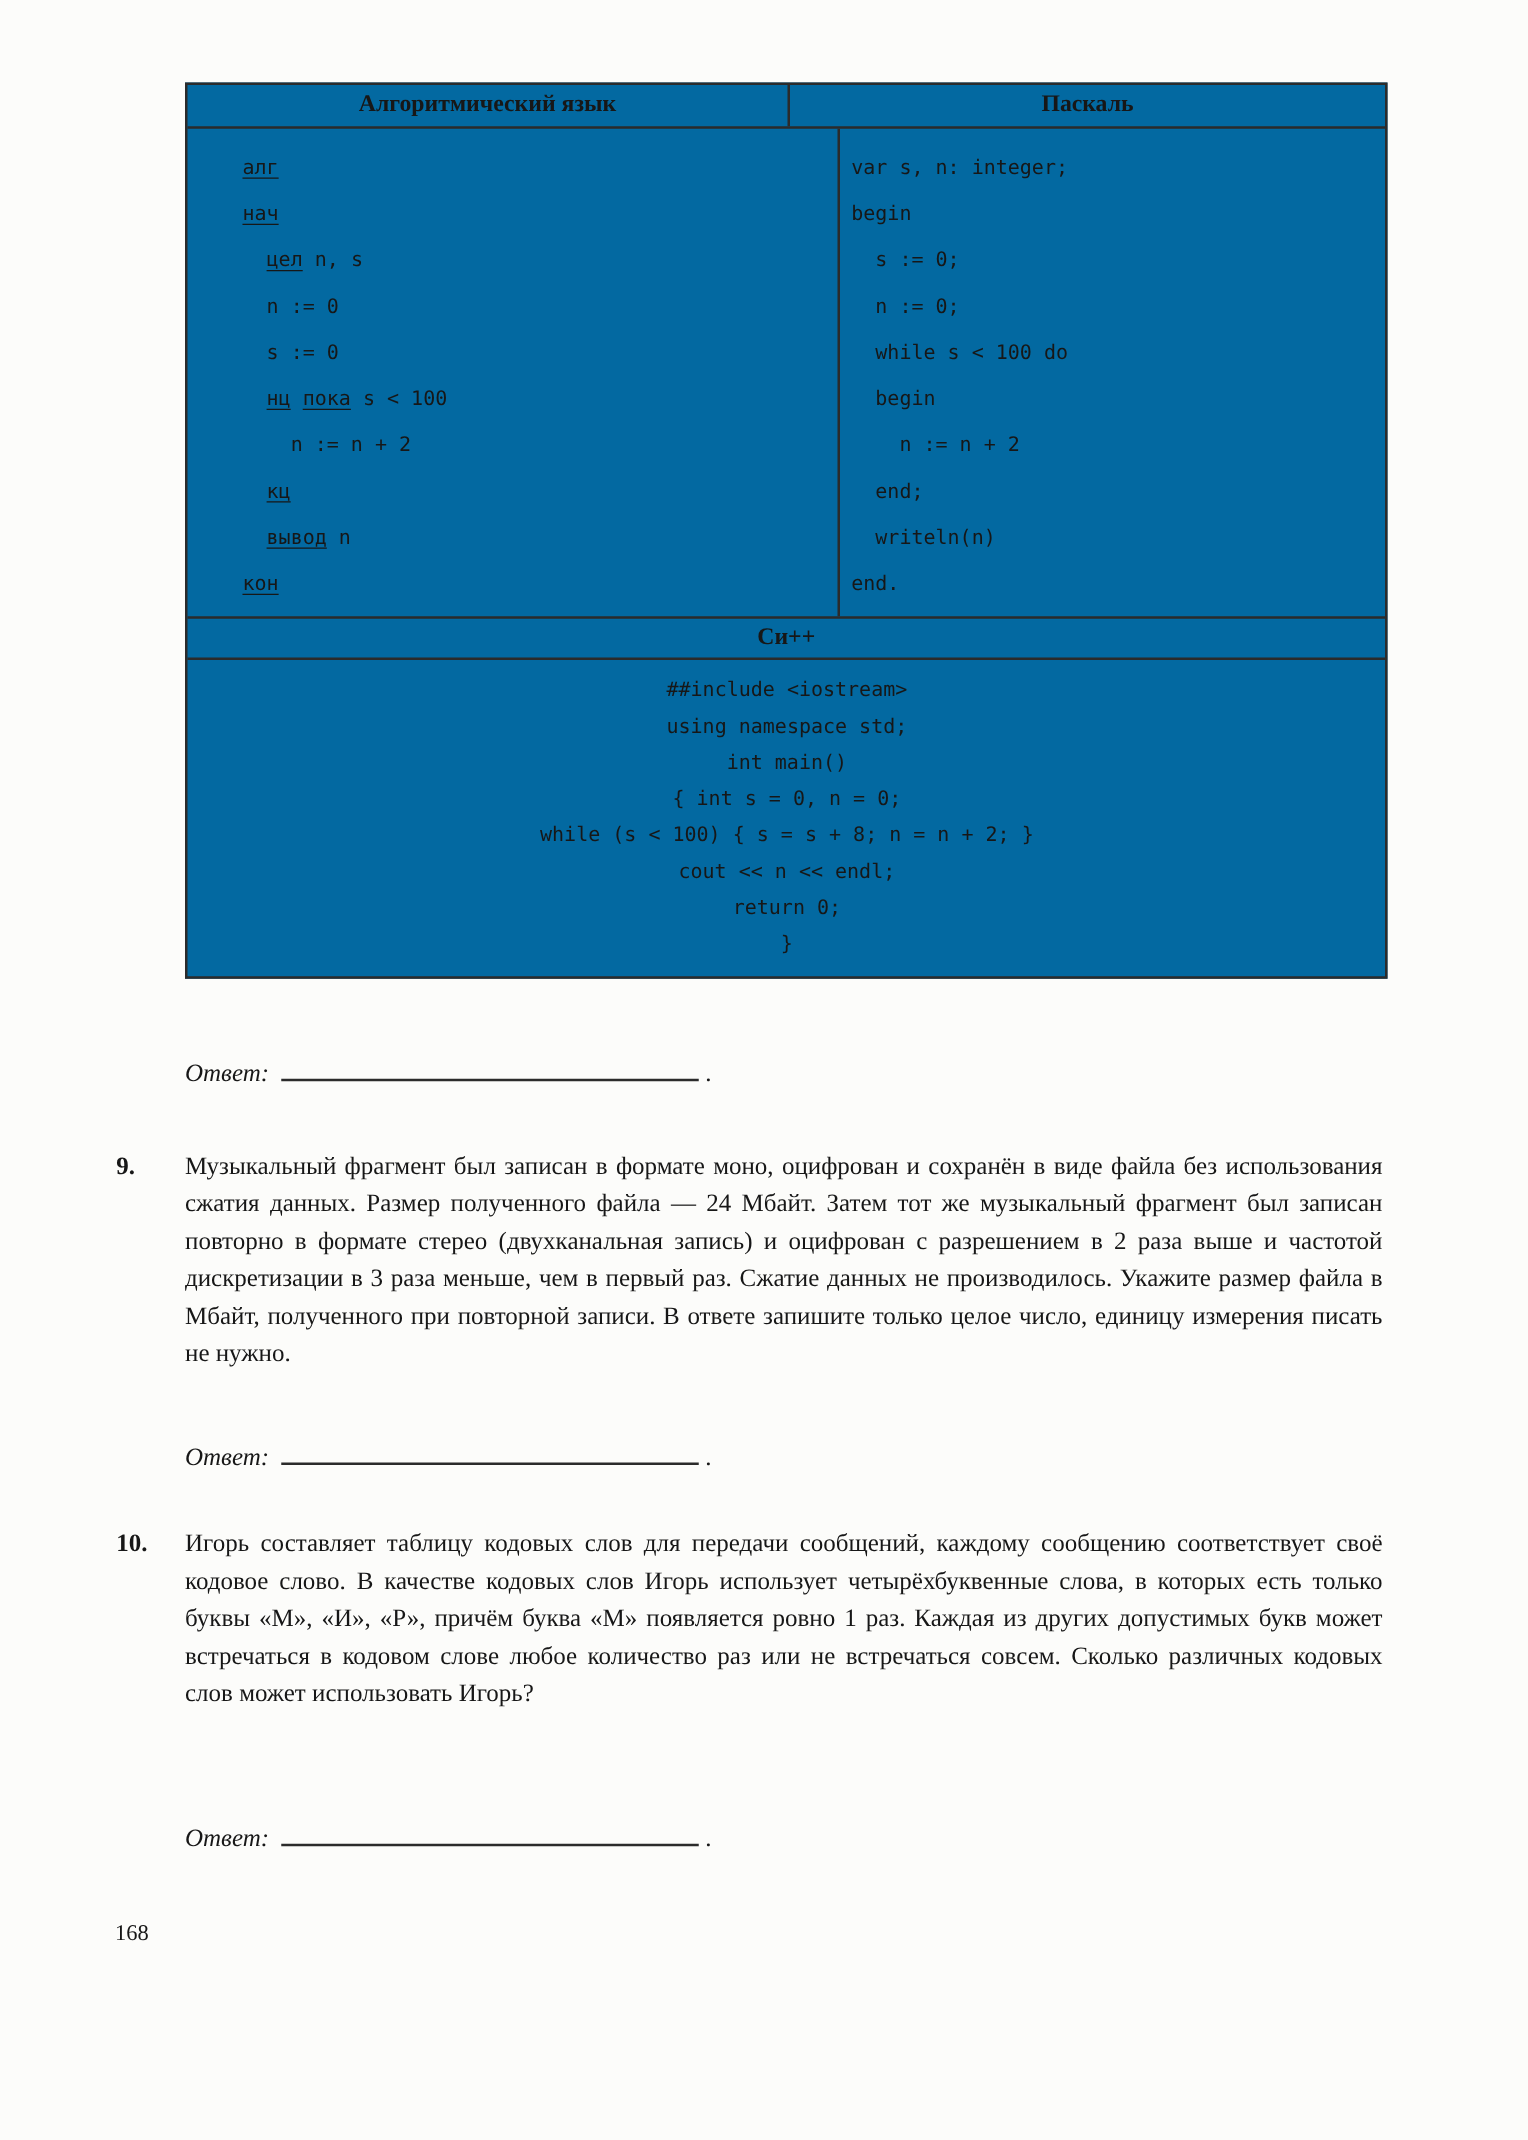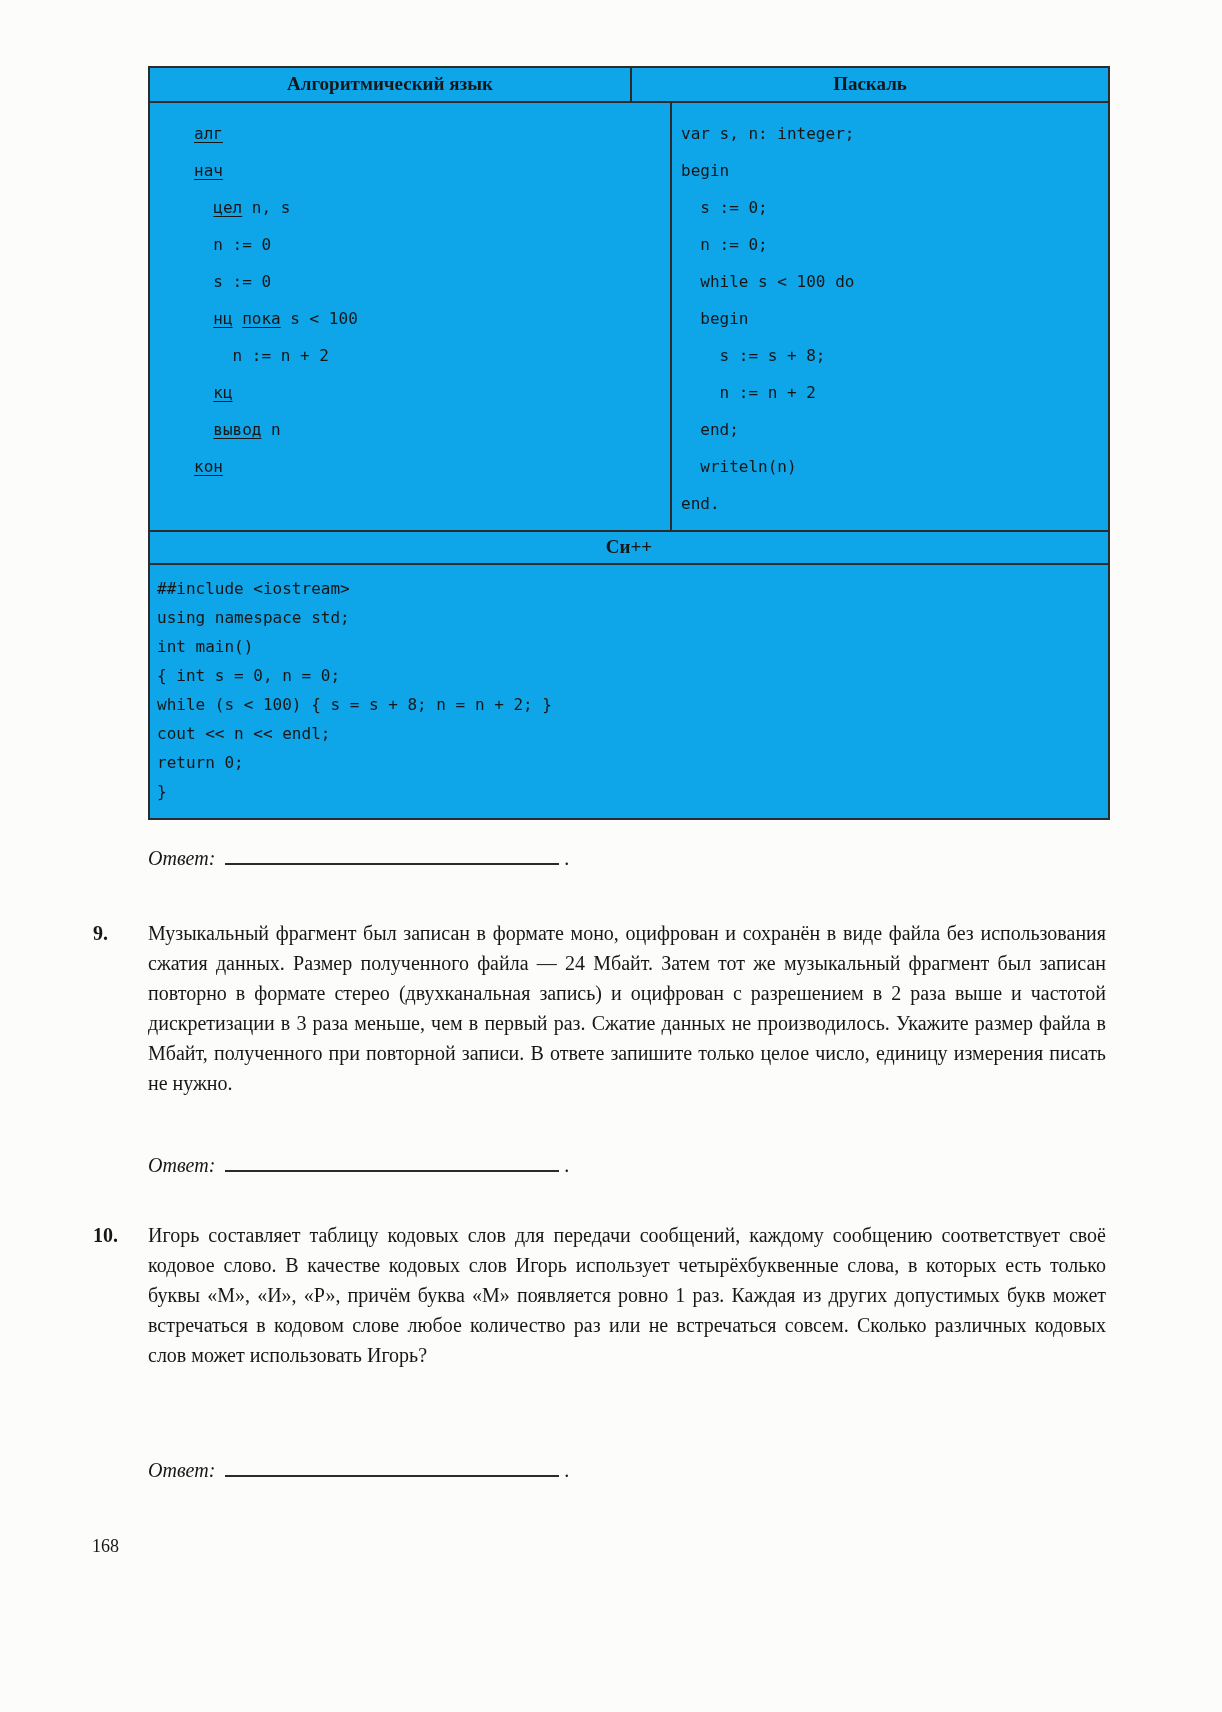--- a/index.html
+++ b/index.html
@@ -13,21 +13,21 @@
     overflow: hidden;
   }
 
   
   .code-table {
     position: absolute;
     left: 148px;
     top: 66px;
     width: 958px;
     border: 2px solid #2b2b2b;
-    background: #0ea5e9;
+    background: #0369a1;
   }
   .thead { display: flex; border-bottom: 2px solid #2b2b2b; }
   .th {
     font-weight: bold;
     font-size: 19px;
     text-align: center;
     padding: 5px 4px 6px;
   }
   .col-left  { width: 472px; border-right: 2px solid #2b2b2b; }
   .col-right { flex: 1; }
@@ -42,21 +42,21 @@
   }
   .kw { text-decoration: underline; text-underline-offset: 3px; }
   .cpp-head {
     border-top: 2px solid #2b2b2b;
     border-bottom: 2px solid #2b2b2b;
     text-align: center;
     font-weight: bold;
     font-size: 19px;
     padding: 4px 0 5px;
   }
-  .cpp-body { padding: 9px 6px 12px 7px; }
+  .cpp-body { padding: 9px 6px 12px 7px; text-align: center; }
   .cpp-body .code-line { line-height: 29px; }
 
   
   .answer { position: absolute; left: 148px; font-size: 20px; }
   .answer-label { font-weight: normal; font-style: italic; }
   .answer-blank {
     display: inline-block;
     width: 334px;
     height: 1.0em;
     border-bottom: 2px solid #2b2b2b;
@@ -109,21 +109,20 @@
         <div class="code-line"><span>  </span><span class="kw">вывод</span><span> n</span></div>
         <div class="code-line"><span class="kw">кон</span></div>
       </div>
     <div class="code-cell col-right">
         <div class="code-line"><span>var s, n: integer;</span></div>
         <div class="code-line"><span>begin</span></div>
         <div class="code-line"><span>  s := 0;</span></div>
         <div class="code-line"><span>  n := 0;</span></div>
         <div class="code-line"><span>  while s &lt; 100 do</span></div>
         <div class="code-line"><span>  begin</span></div>
-        <div class="code-line"><span>    s := s + 8;</span></div>
         <div class="code-line"><span>    n := n + 2</span></div>
         <div class="code-line"><span>  end;</span></div>
         <div class="code-line"><span>  writeln(n)</span></div>
         <div class="code-line"><span>end.</span></div>
       </div>
   </div>
   <div class="cpp-head">Си++</div>
   <div class="cpp-body">
       <div class="code-line"><span>##include &lt;iostream&gt;</span></div>
       <div class="code-line"><span>using namespace std;</span></div>

